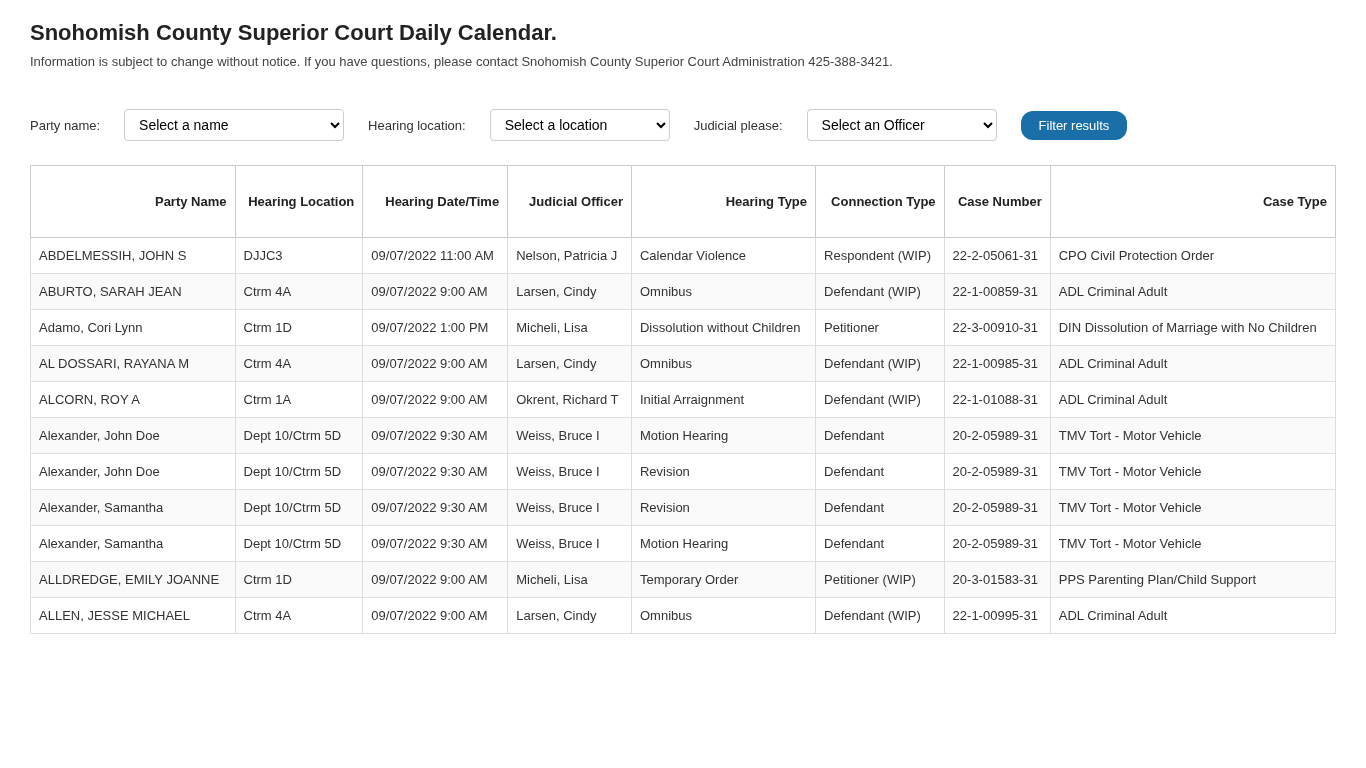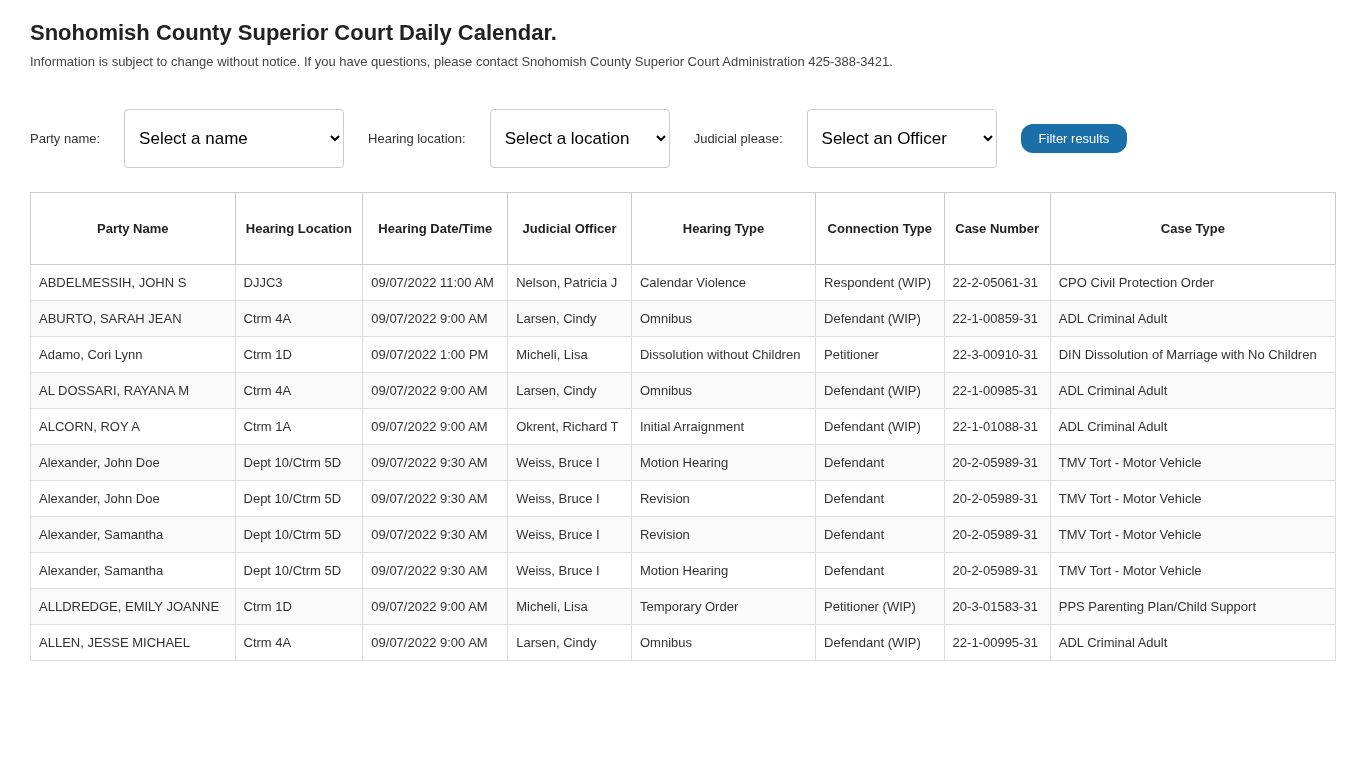--- a/index.html
+++ b/index.html
@@ -26,22 +26,22 @@
       align-items: center;
       gap: 24px;
       margin-bottom: 24px;
       flex-wrap: wrap;
     }
     .filter-bar label {
       font-size: 13px;
       white-space: nowrap;
     }
     .filter-bar select {
-      padding: 18px 10px;
-      font-size: 17px;
+      padding: 6px 10px;
+      font-size: 14px;
       border: 1px solid #ccc;
       border-radius: 4px;
       background: #fff;
       cursor: pointer;
       appearance: auto;
     }
     .select-name { width: 220px; }
     .select-location { width: 180px; }
     .select-officer { width: 190px; }
     .filter-btn {
@@ -59,21 +59,21 @@
       border-collapse: collapse;
       border: 1px solid #ccc;
       font-size: 13px;
     }
     thead tr {
       background: #fff;
     }
     thead th {
       border: 1px solid #ccc;
       padding: 28px 8px;
-      text-align: center;
+      text-align: right;
       font-weight: bold;
       vertical-align: top;
       color: #222;
     }
     tbody tr {
       border-bottom: 1px solid #ddd;
     }
     tbody tr:nth-child(even) {
       background: #fafafa;
     }

